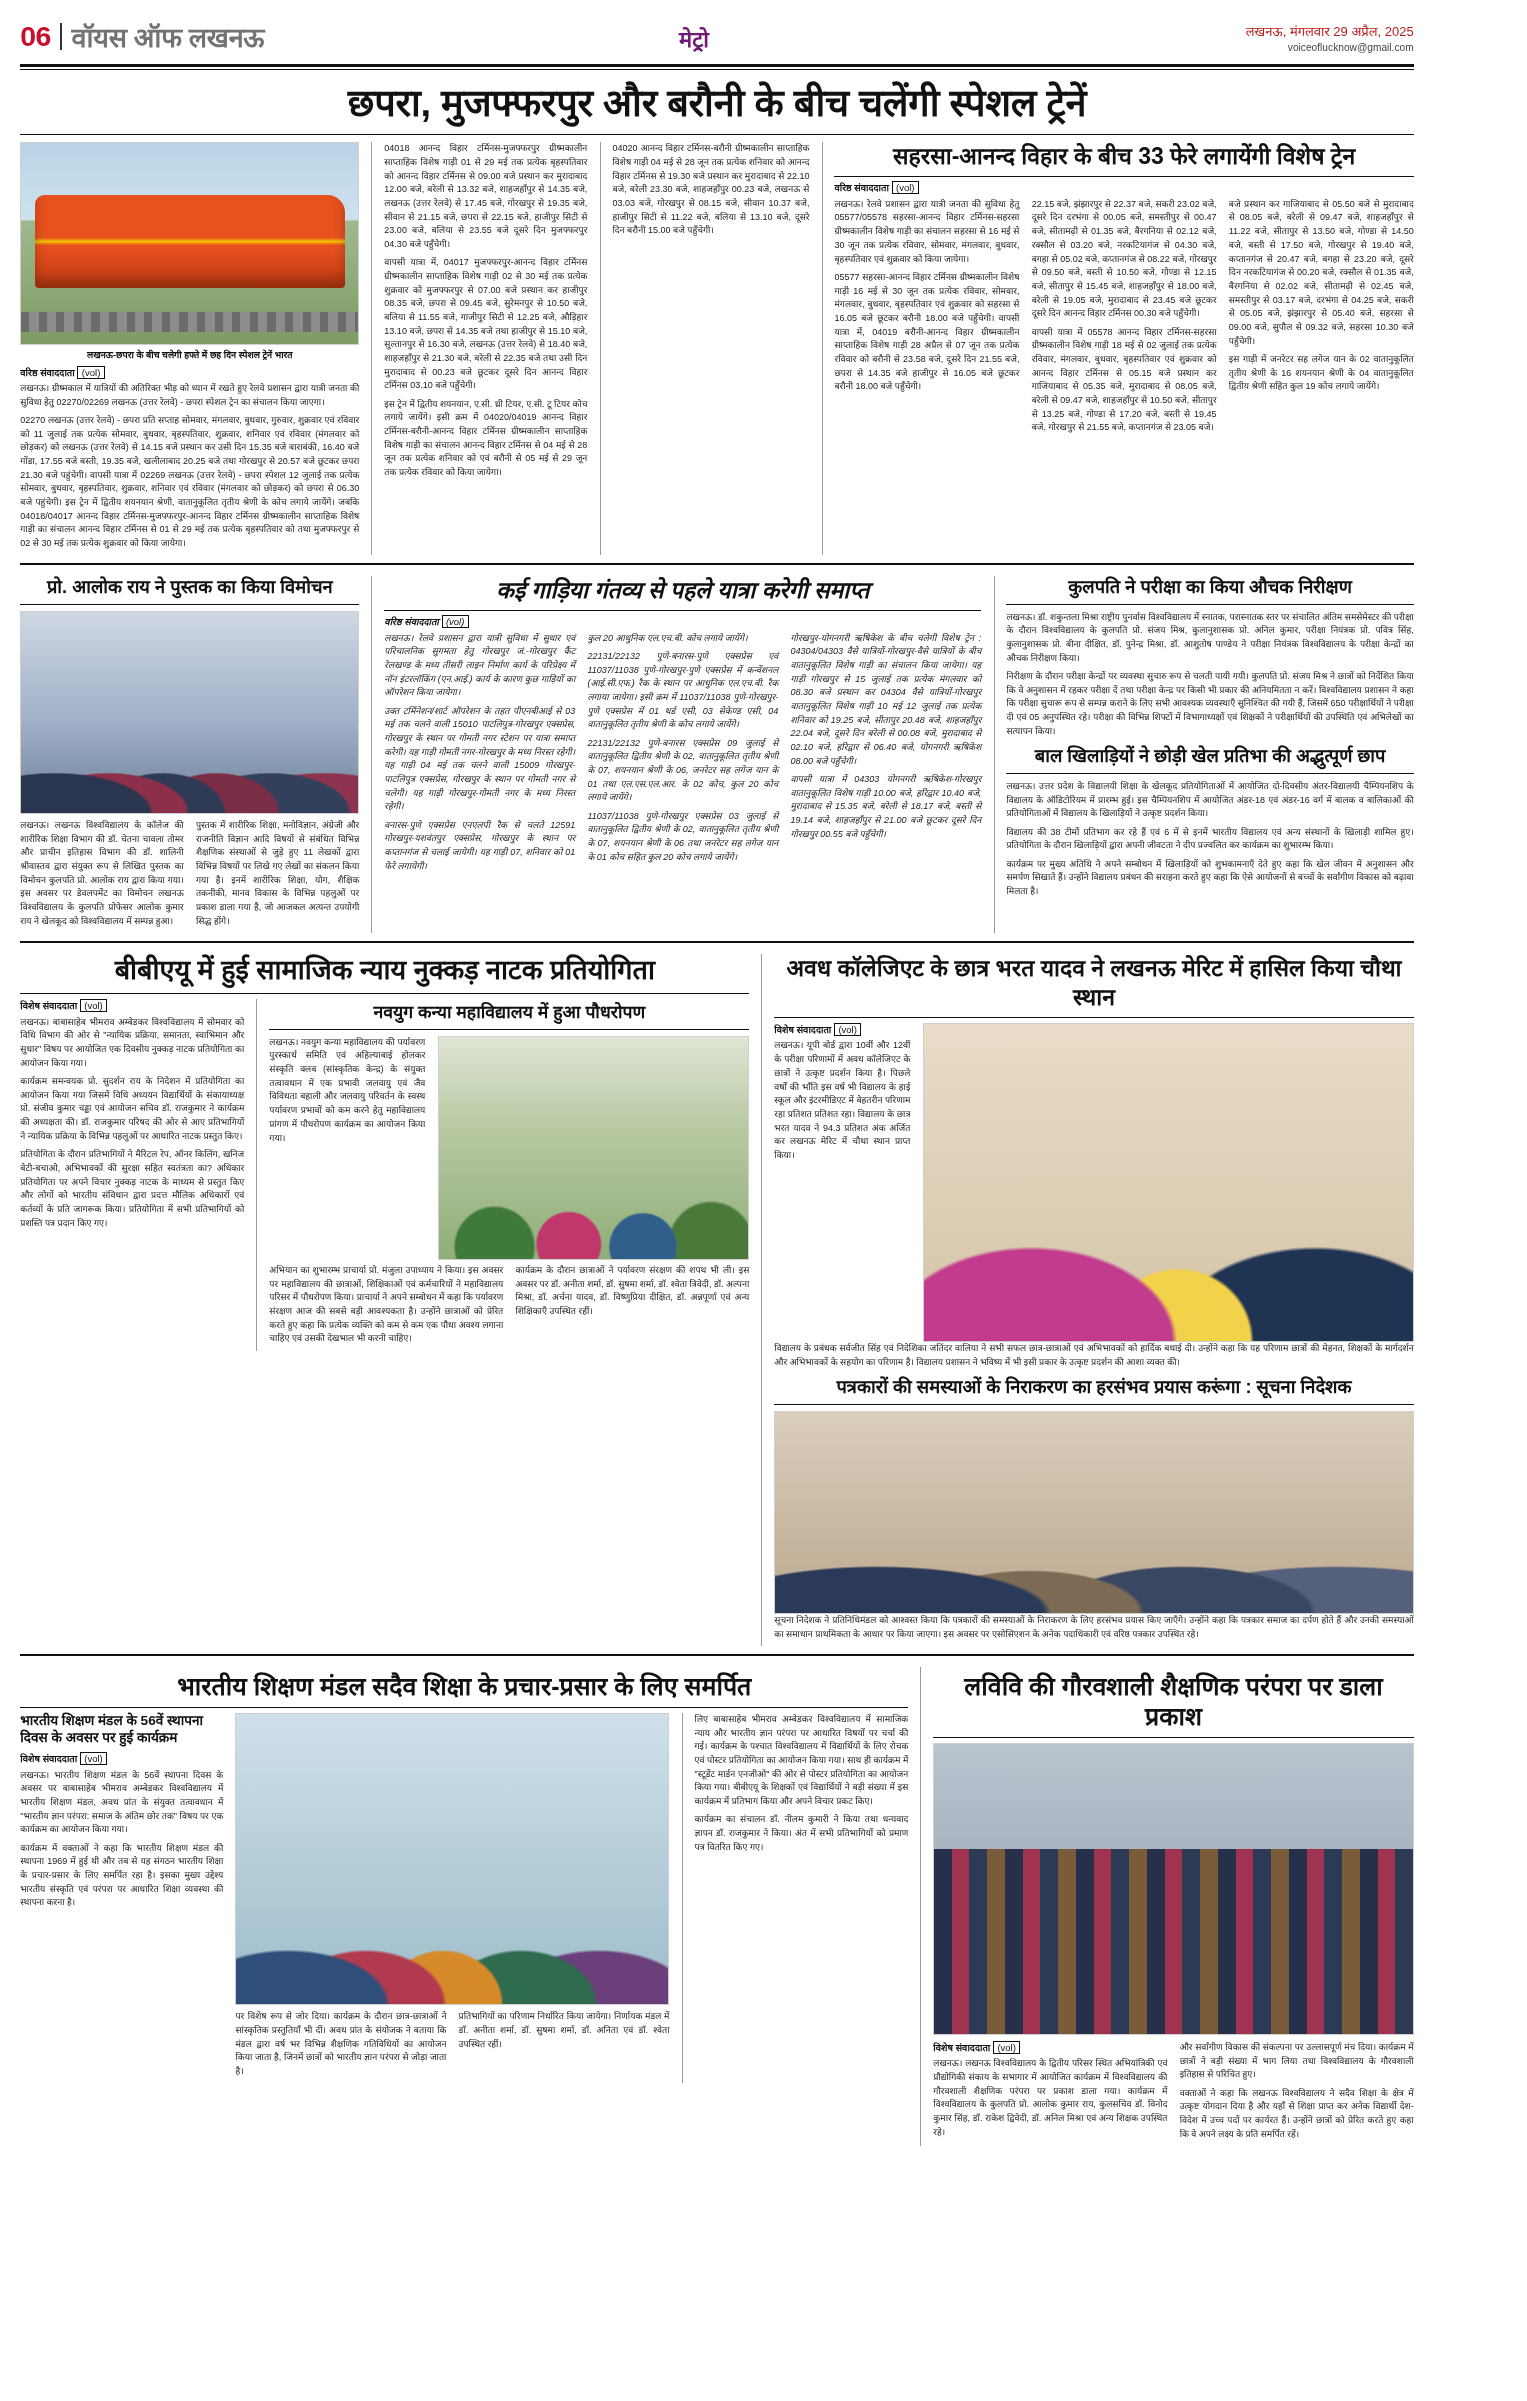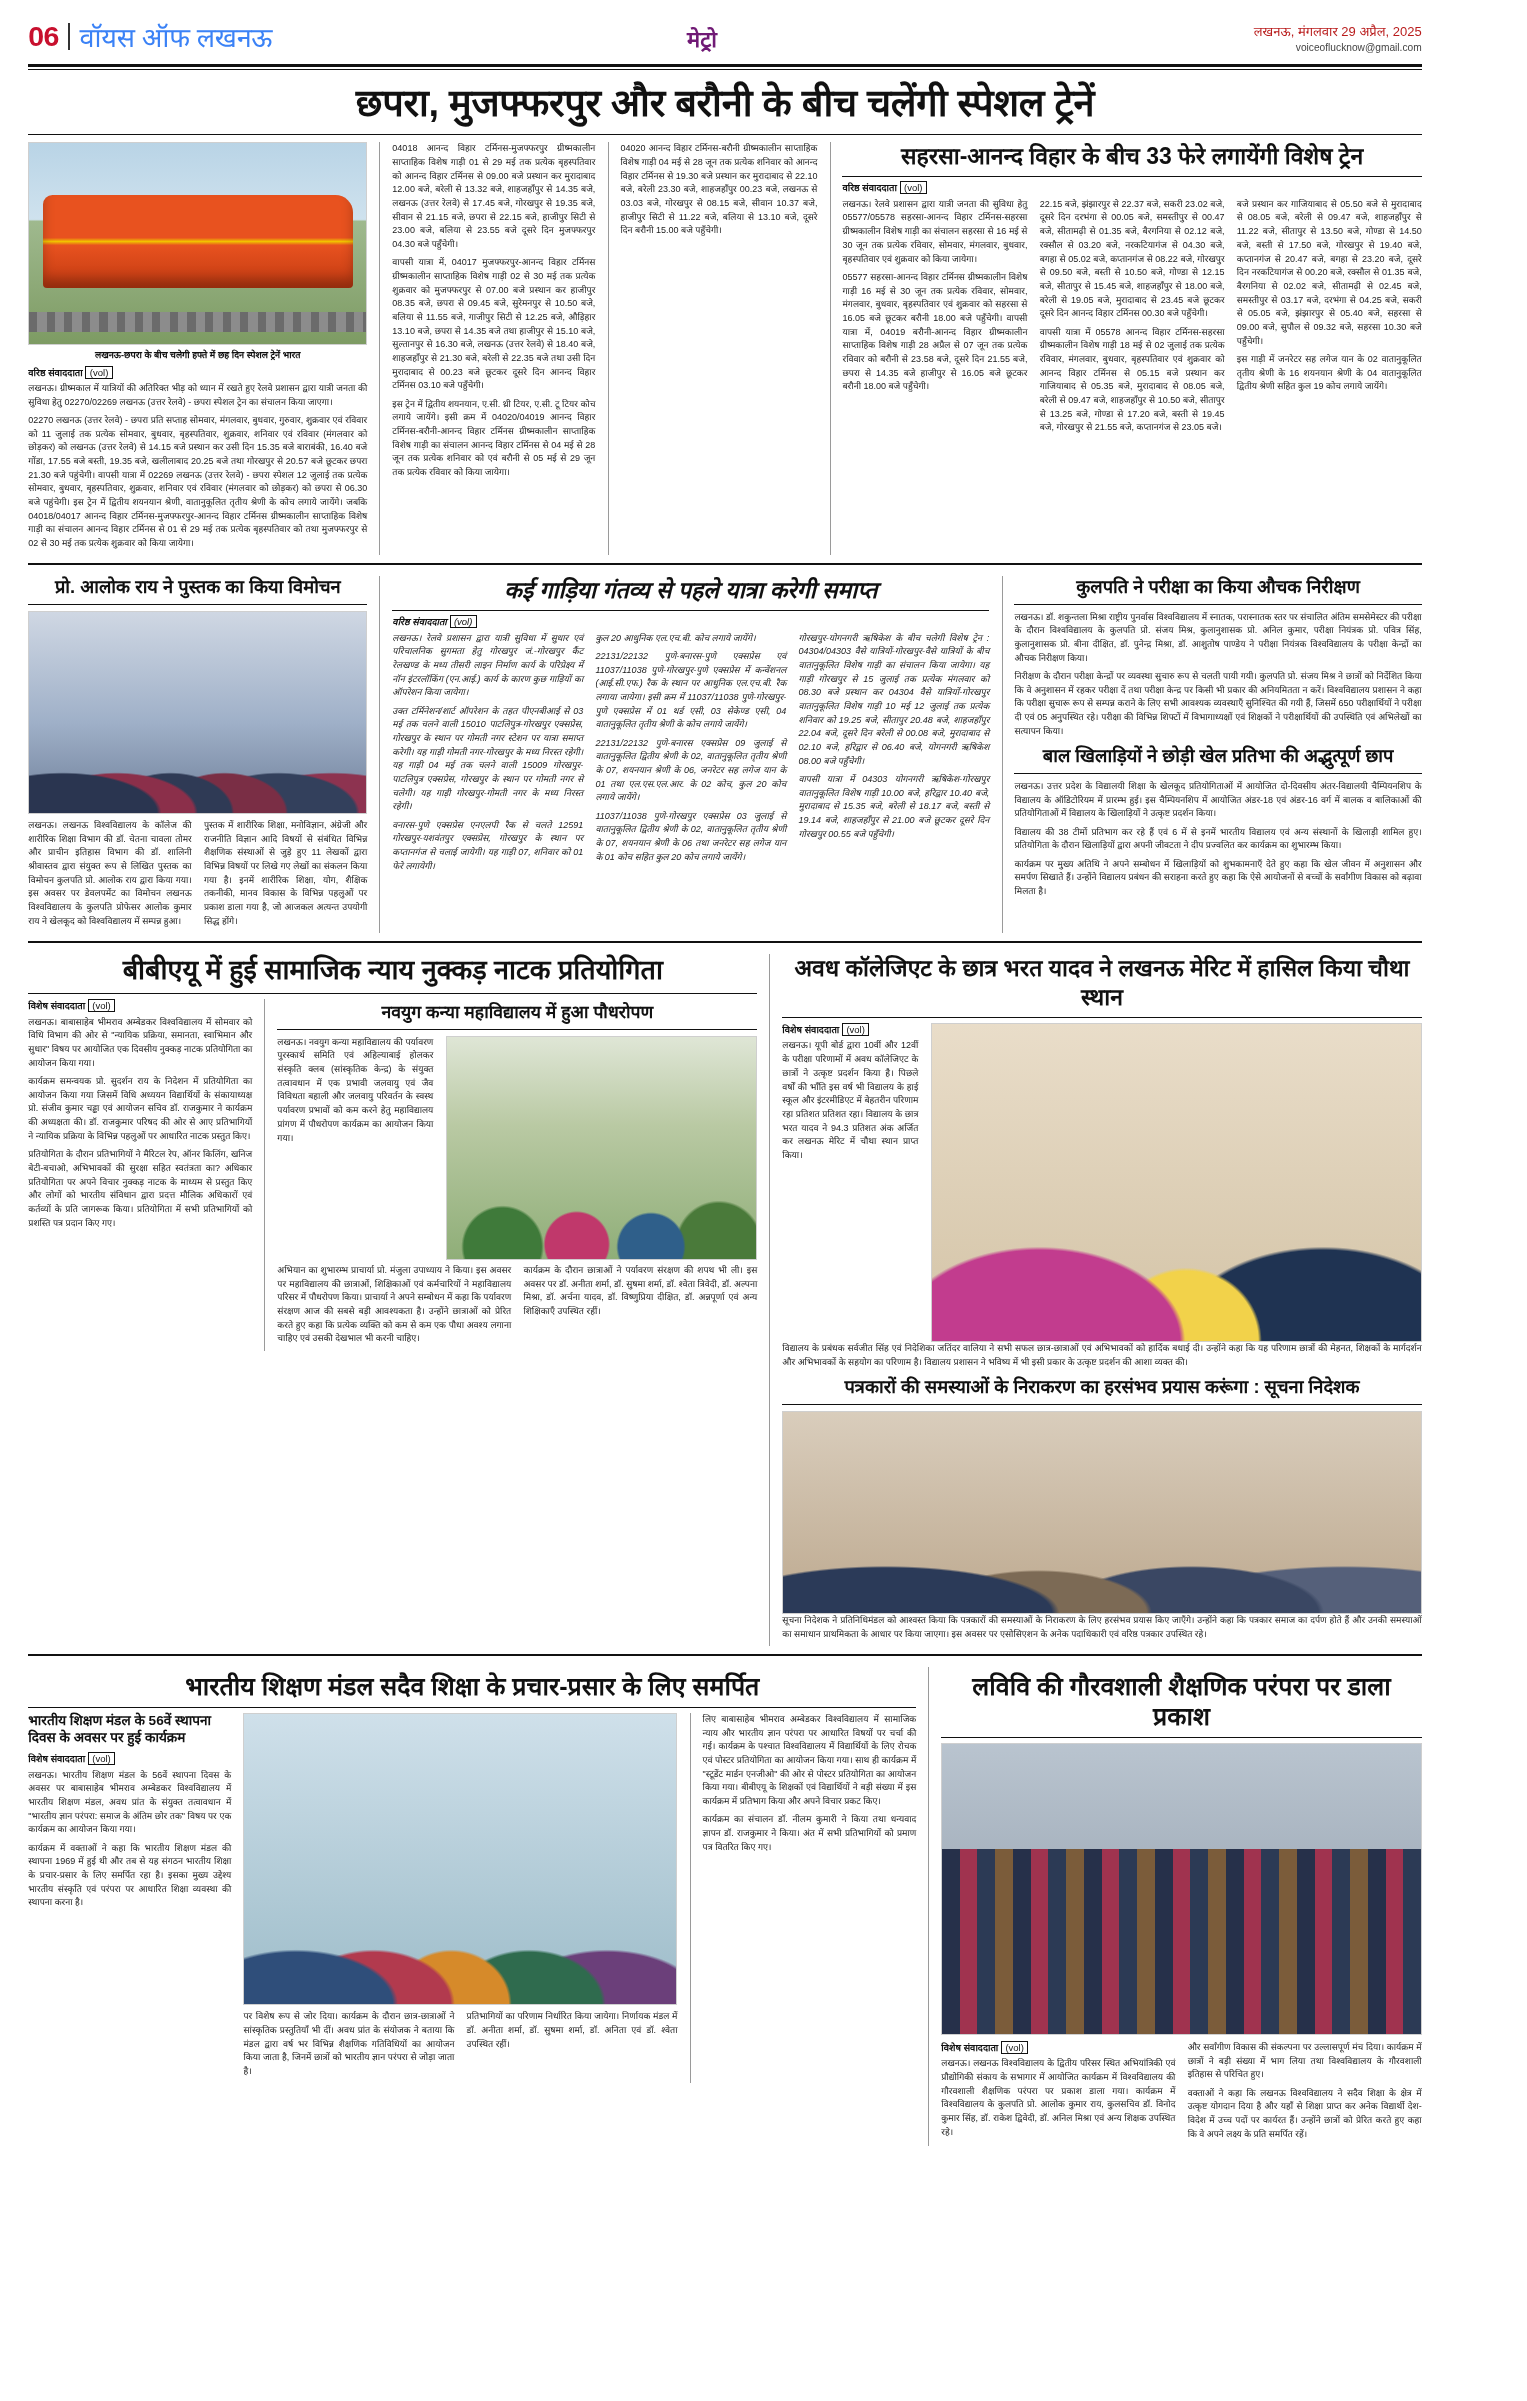--- a/index.html
+++ b/index.html
@@ -8,42 +8,41 @@
     width: 1528px;
     background: #ffffff;
     font-family: "Liberation Sans", sans-serif;
     color: #111;
   }
   .page {
     width: 1434px;
     min-height: 2401px;
     padding: 17.6px 20.3px 13.6px 20.3px;
     background: #fff;
-    margin-left: 8px;
   }
 
   
   .masthead {
     display: flex;
     align-items: flex-end;
     justify-content: space-between;
     padding-bottom: 6.8px;
   }
   .mast-left { display: flex; align-items: center; gap: 9.5px; }
   .page-num {
     font-size: 28.5px;
     font-weight: bold;
     color: #c8102e;
     letter-spacing: -0.7px;
   }
   .mast-divider { width: 2px; height: 27px; background: #333; }
   .mast-title {
     font-size: 27px;
-    font-weight: normal;
-    color: #3b82f6;
+    font-weight: bold;
+    color: #737373;
     letter-spacing: -0.3px;
   }
   .mast-center {
     font-size: 22px;
     font-weight: bold;
     color: #701a75;
     padding-bottom: 1.4px;
     margin-left: -122px;
   }
   .mast-right { text-align: right; line-height: 1.35; }

